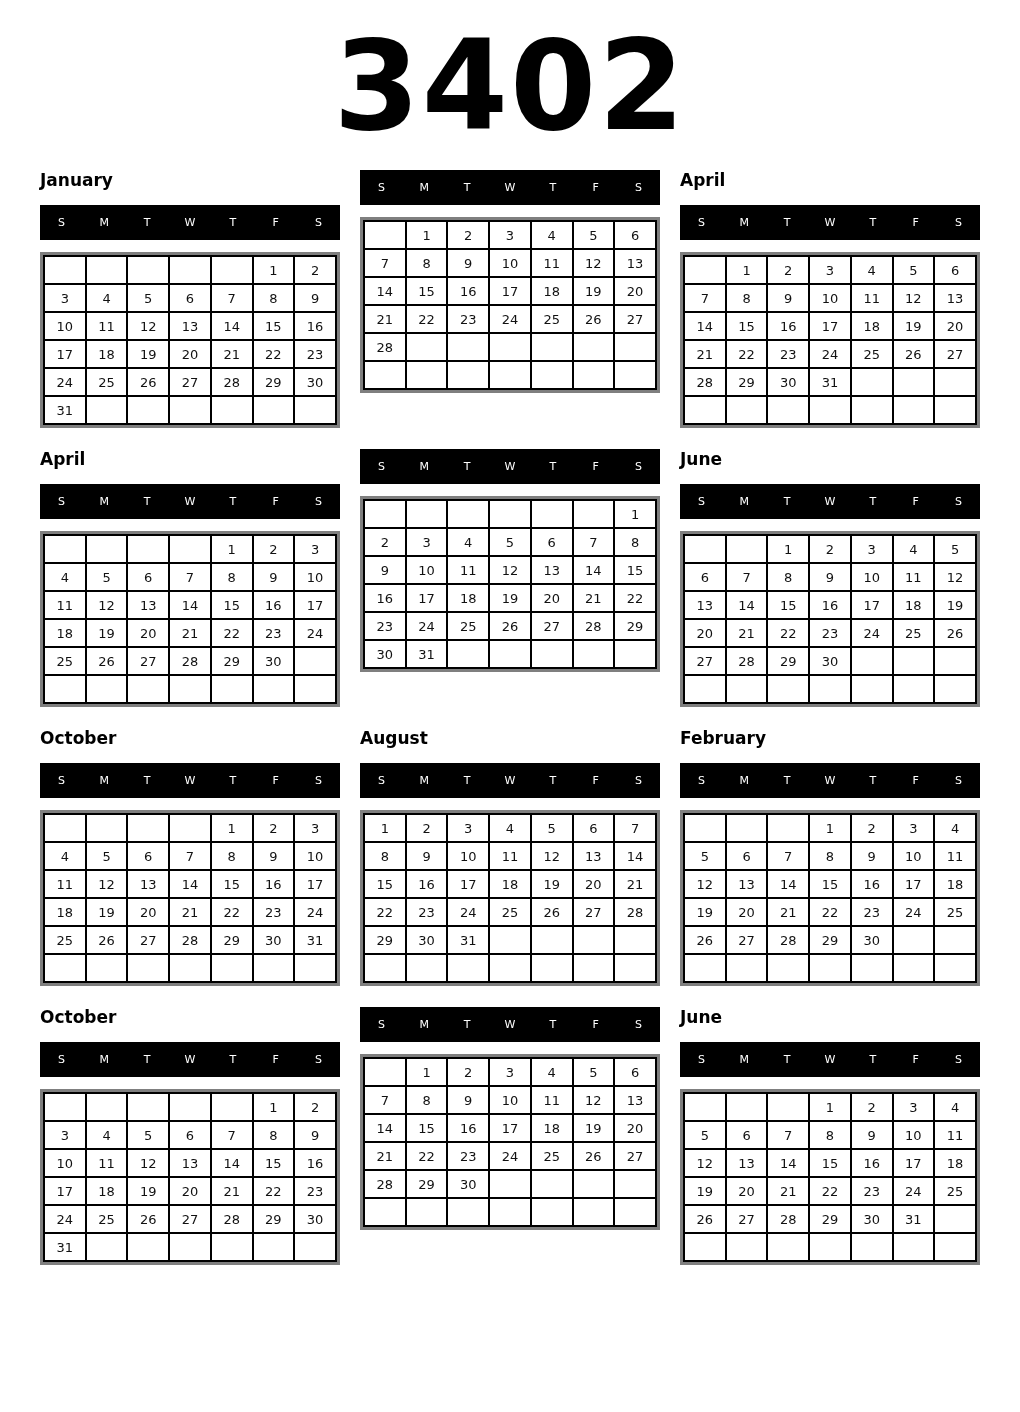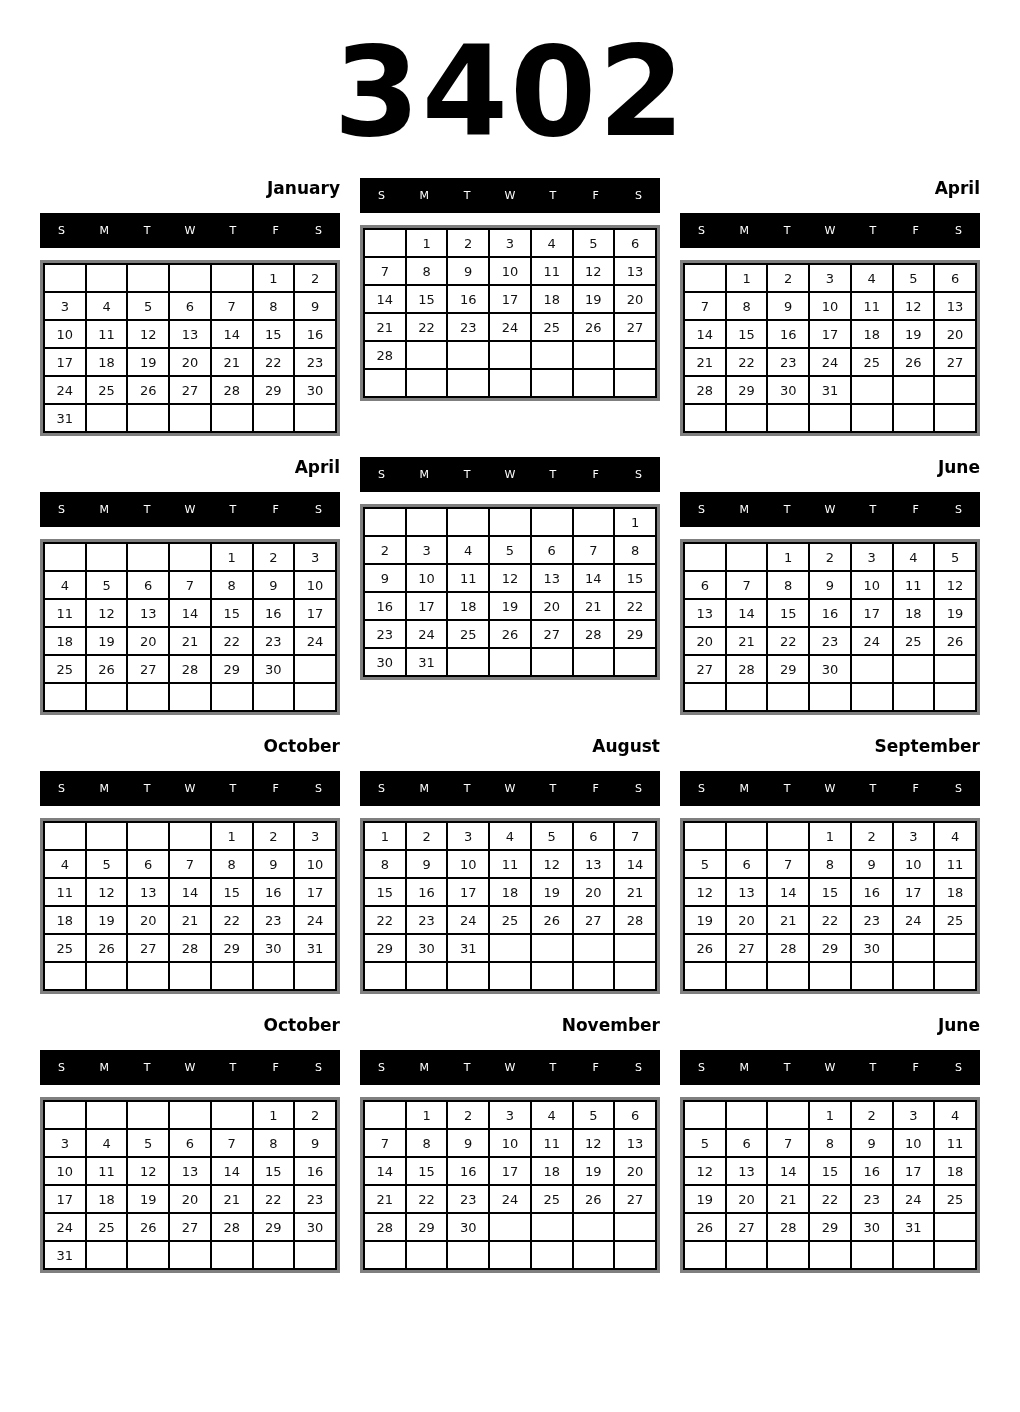--- a/index.html
+++ b/index.html
@@ -13,21 +13,21 @@
     overflow: hidden;
     font-family: "DejaVu Sans", "Liberation Sans", sans-serif;
     color: #000000;
   }
   .page {
     width: 1020px;
     height: 1412px;
     position: relative;
   }
   .year-title {
-    margin: 16px;
+    margin: 10px;
     padding-top: 6px;
     height: 140px;
     line-height: 140px;
     text-align: center;
     font-size: 124px;
     font-weight: bold;
     letter-spacing: 2px;
     color: #000000;
   }
   .months-grid {
@@ -35,21 +35,21 @@
     margin: 14px 40px 0 40px;
     display: grid;
     grid-template-columns: repeat(3, 300px);
     column-gap: 20px;
     row-gap: 21px;
   }
   .month {
     width: 300px;
   }
   .month-title {
-    text-align: right;
+    text-align: left;
     font-size: 17px;
     font-weight: bold;
     line-height: 20px;
     margin-bottom: 15px;
   }
   .dow-header {
     height: 35px;
     background: #000000;
     display: flex;
     align-items: stretch;
@@ -665,21 +665,21 @@
                 <td></td>
                 <td></td>
                 <td></td>
               </tr>
             </tbody>
           </table>
     </div>
   </div>
 
   <div class="month">
-    <div class="month-title">September</div>
+    <div class="month-title">February</div>
     <div class="dow-header">
           <span>S</span>
           <span>M</span>
           <span>T</span>
           <span>W</span>
           <span>T</span>
           <span>F</span>
           <span>S</span>
         </div>
     <div class="grid-wrap">
@@ -811,21 +811,20 @@
                 <td></td>
                 <td></td>
                 <td></td>
               </tr>
             </tbody>
           </table>
     </div>
   </div>
 
   <div class="month">
-    <div class="month-title">November</div>
     <div class="dow-header">
           <span>S</span>
           <span>M</span>
           <span>T</span>
           <span>W</span>
           <span>T</span>
           <span>F</span>
           <span>S</span>
         </div>
     <div class="grid-wrap">

